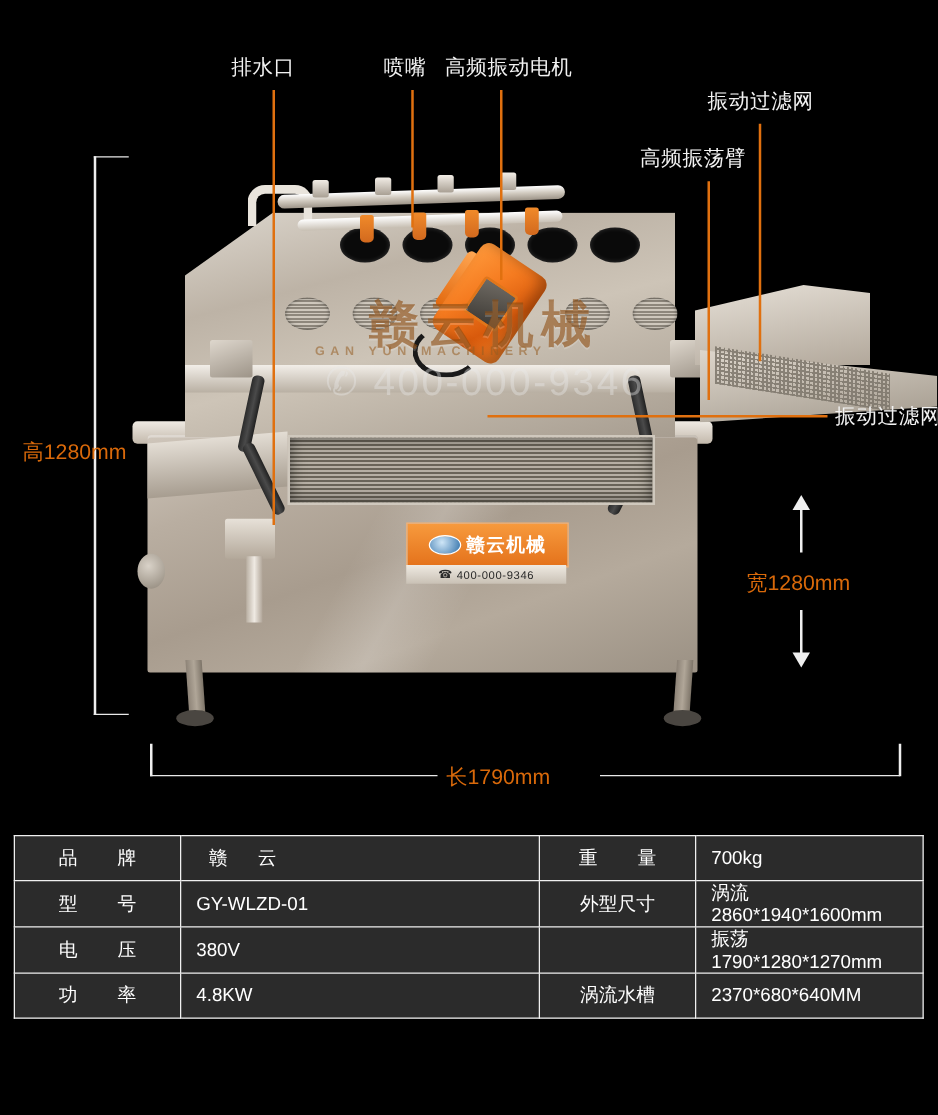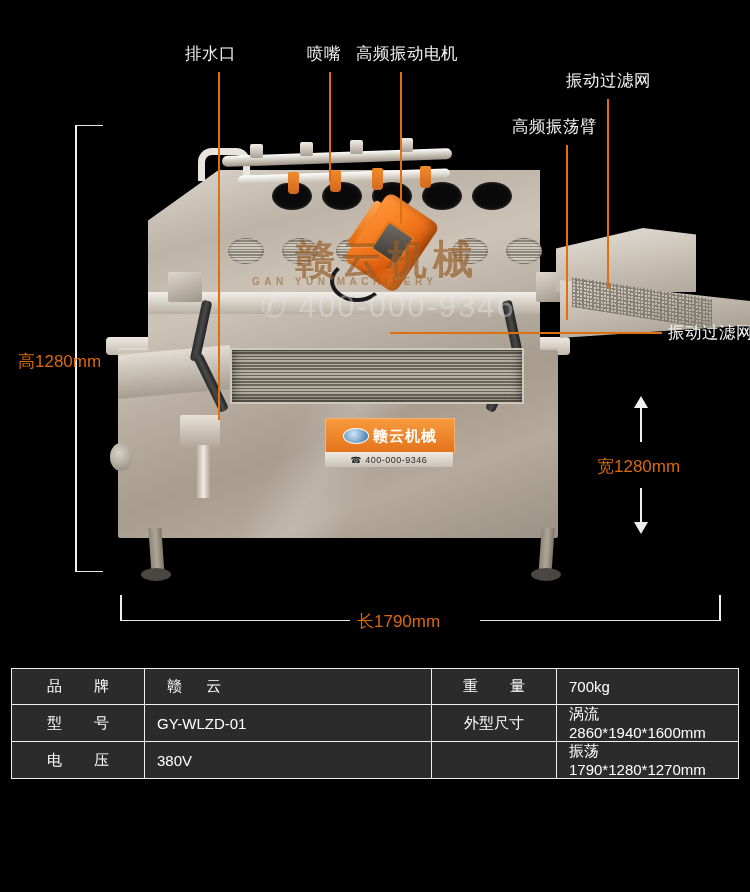--- a/index.html
+++ b/index.html
@@ -277,15 +277,21 @@
         <td class="vcell">GY-WLZD-01</td>
         <td class="kcell">外型尺寸</td>
         <td class="vcell">涡流2860*1940*1600mm</td>
       </tr>
       <tr>
         <td class="kcell k2">电    压</td>
         <td class="vcell">380V</td>
         <td class="kcell"></td>
         <td class="vcell">振荡1790*1280*1270mm</td>
       </tr>
+      <tr>
+        <td class="kcell k2">功    率</td>
+        <td class="vcell">4.8KW</td>
+        <td class="kcell">涡流水槽</td>
+        <td class="vcell">2370*680*640MM</td>
+      </tr>
     </tbody>
   </table>
 </div>
 
 </body></html>

